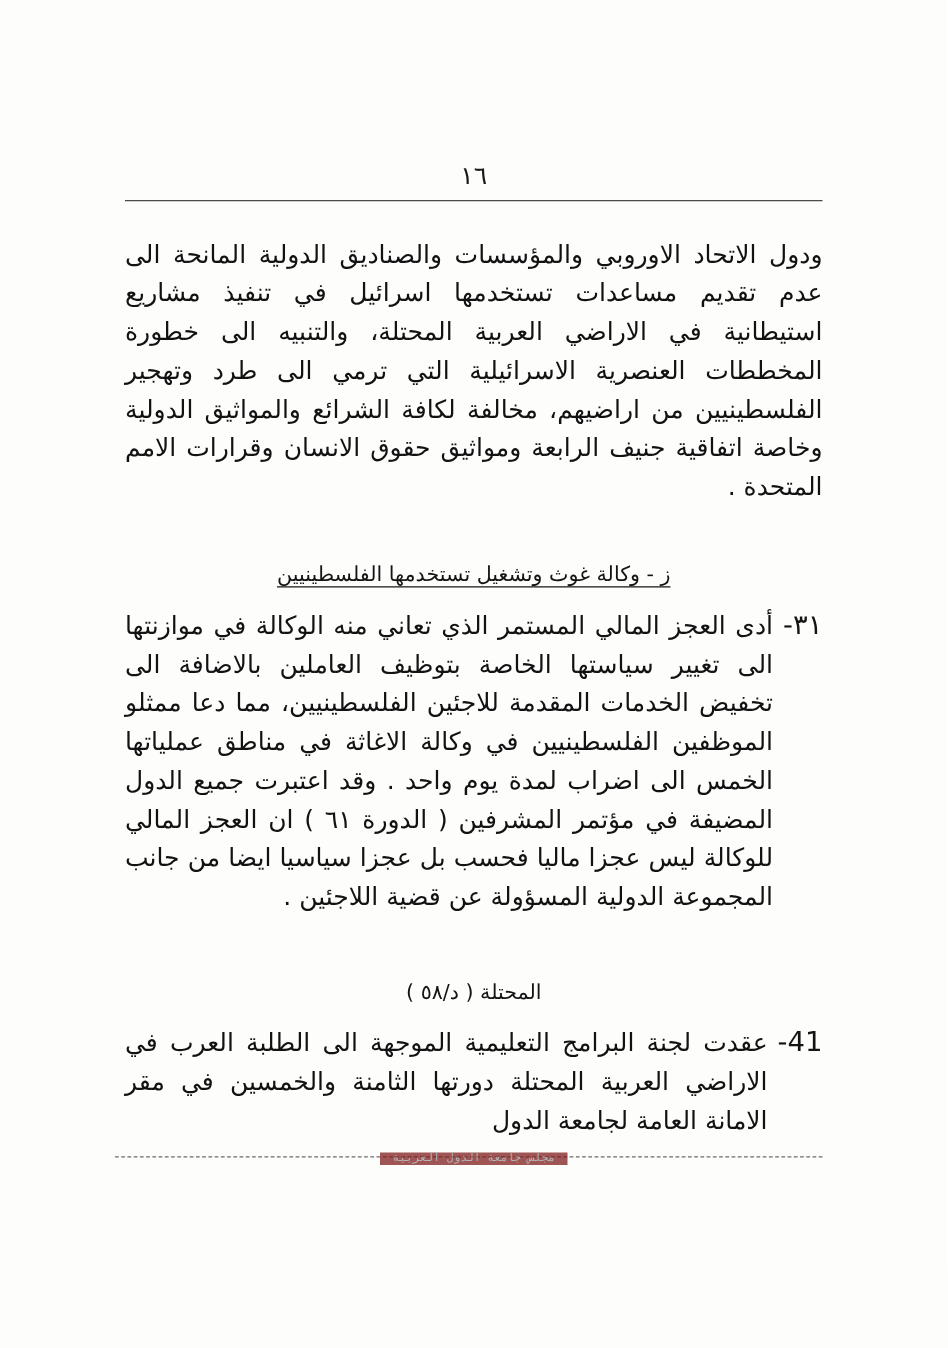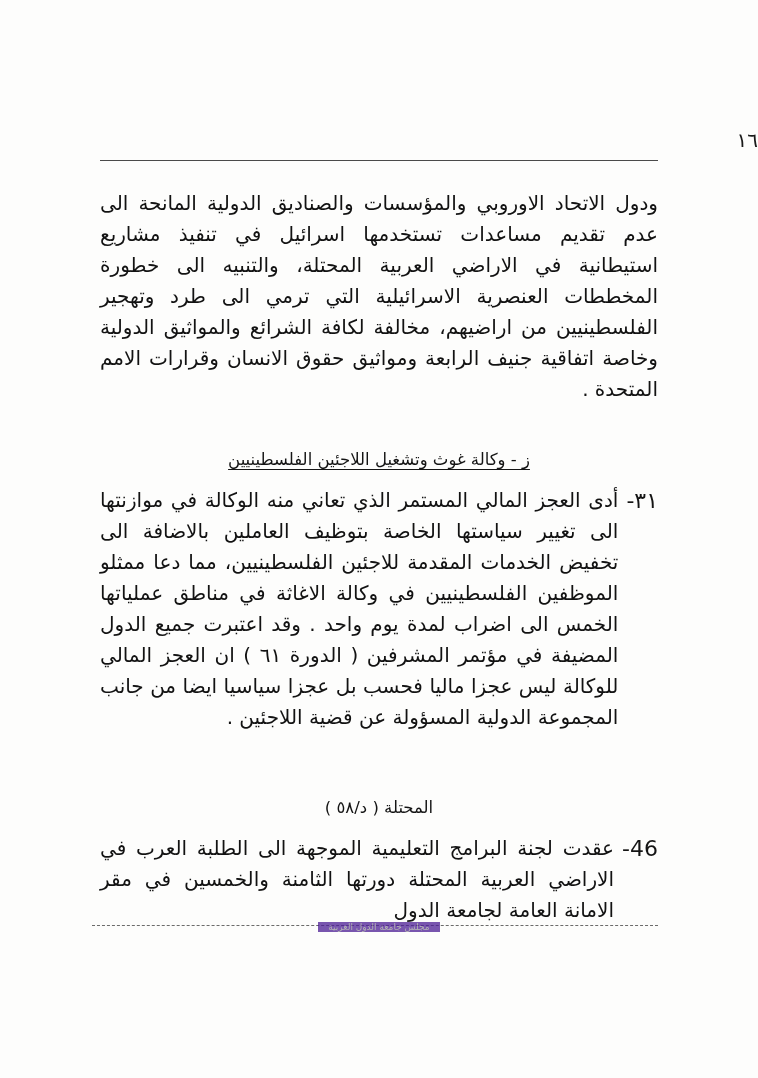--- a/index.html
+++ b/index.html
@@ -20,21 +20,21 @@
     top: 0; left: 0;
     width: 758px;
     height: 1078px;
     background: #fdfdfc;
   }
   .page-number {
     position: absolute;
     top: 128px;
     left: 0;
     width: 758px;
-    text-align: right;
+    text-align: center;
     font-size: 20px;
     letter-spacing: 2px;
     color: #1a1a1a;
   }
   .header-rule {
     position: absolute;
     top: 160px;
     left: 100px;
     width: 558px;
     height: 0;
@@ -69,21 +69,21 @@
     text-underline-offset: 4px;
     display: inline-block;
   }
   .heading-wrap {
     text-align: center;
   }
   .sub-center {
     text-align: center;
     font-size: 16.5px;
     line-height: 30px;
-    margin-top: 20px;
+    margin-top: 6px;
   }
 
   .numbered {
     display: flex;
     flex-direction: row;
     gap: 8px;
     align-items: flex-start;
   }
   .numbered .num {
     flex: 0 0 auto;
@@ -109,63 +109,64 @@
     bottom: 146px;
     left: 0;
     width: 758px;
     text-align: center;
     font-size: 9px;
     color: #9b9b9b;
     letter-spacing: 0.5px;
     opacity: 0.75;
   }
   .footer-note span {
-    background: #4c1d95;
+    background: #7f1d1d;
     padding: 0 10px;
+    font-family: Liberation Mono, monospace;
   }
 </style>
 </head>
 <body>
 
 <div class="page">
 
   <div class="page-number">١٦</div>
 
   <div class="header-rule"></div>
 
   <div class="content">
 
     <div class="block">
       <p class="para">ودول الاتحاد الاوروبي والمؤسسات والصناديق الدولية المانحة الى عدم تقديم مساعدات تستخدمها اسرائيل في تنفيذ مشاريع استيطانية في الاراضي العربية المحتلة، والتنبيه الى خطورة المخططات العنصرية الاسرائيلية التي ترمي الى طرد وتهجير الفلسطينيين من اراضيهم، مخالفة لكافة الشرائع والمواثيق الدولية وخاصة اتفاقية جنيف الرابعة ومواثيق حقوق الانسان وقرارات الامم المتحدة .</p>
     </div>
 
     <div class="spacer-lg"></div>
 
     <div class="heading-wrap">
-      <span class="heading">ز - وكالة غوث وتشغيل اللاجئين الفلسطينيين</span>
+      <span class="heading">ز - وكالة غوث وتشغيل تستخدمها الفلسطينيين</span>
     </div>
 
     <div class="spacer-sm"></div>
 
     <div class="numbered block">
       <span class="num">٣١-</span>
       <span class="body">
           <p class="para">أدى العجز المالي المستمر الذي تعاني منه الوكالة في موازنتها الى تغيير سياستها الخاصة بتوظيف العاملين بالاضافة الى تخفيض الخدمات المقدمة للاجئين الفلسطينيين، مما دعا ممثلو الموظفين الفلسطينيين في وكالة الاغاثة في مناطق عملياتها الخمس الى اضراب لمدة يوم واحد . وقد اعتبرت جميع الدول المضيفة في مؤتمر المشرفين ( الدورة ٦١ ) ان العجز المالي للوكالة ليس عجزا ماليا فحسب بل عجزا سياسيا ايضا من جانب المجموعة الدولية المسؤولة عن قضية اللاجئين .</p>
         </span>
     </div>
 
     <div class="spacer-lg"></div>
 
 
     <div class="sub-center">المحتلة ( د/٥٨ )</div>
 
     <div class="spacer-sm"></div>
 
     <div class="numbered block">
-      <span class="num">46-</span>
+      <span class="num">41-</span>
       <span class="body">
           <p class="para">عقدت لجنة البرامج التعليمية الموجهة الى الطلبة العرب في الاراضي العربية المحتلة دورتها الثامنة والخمسين في مقر الامانة العامة لجامعة الدول</p>
         </span>
     </div>
 
   </div>
 
   <div class="footer-rule"></div>
   <div class="footer-note"><span>مجلس جامعة الدول العربية</span></div>
 

